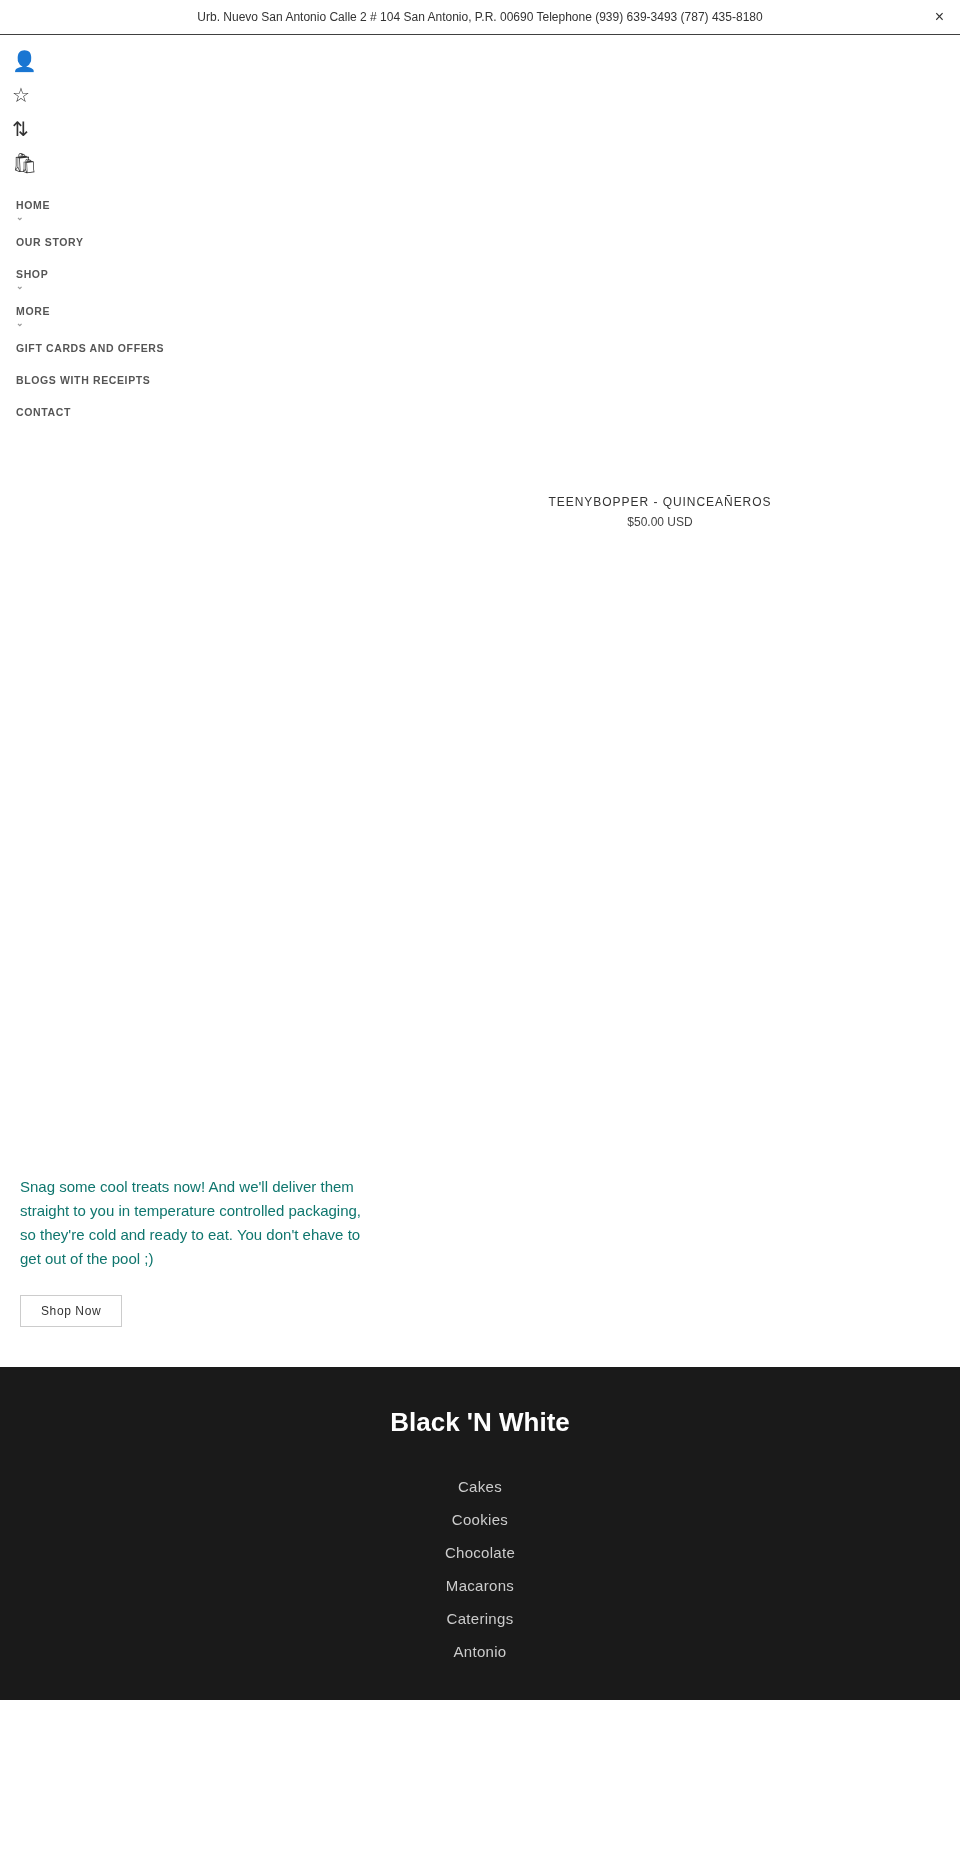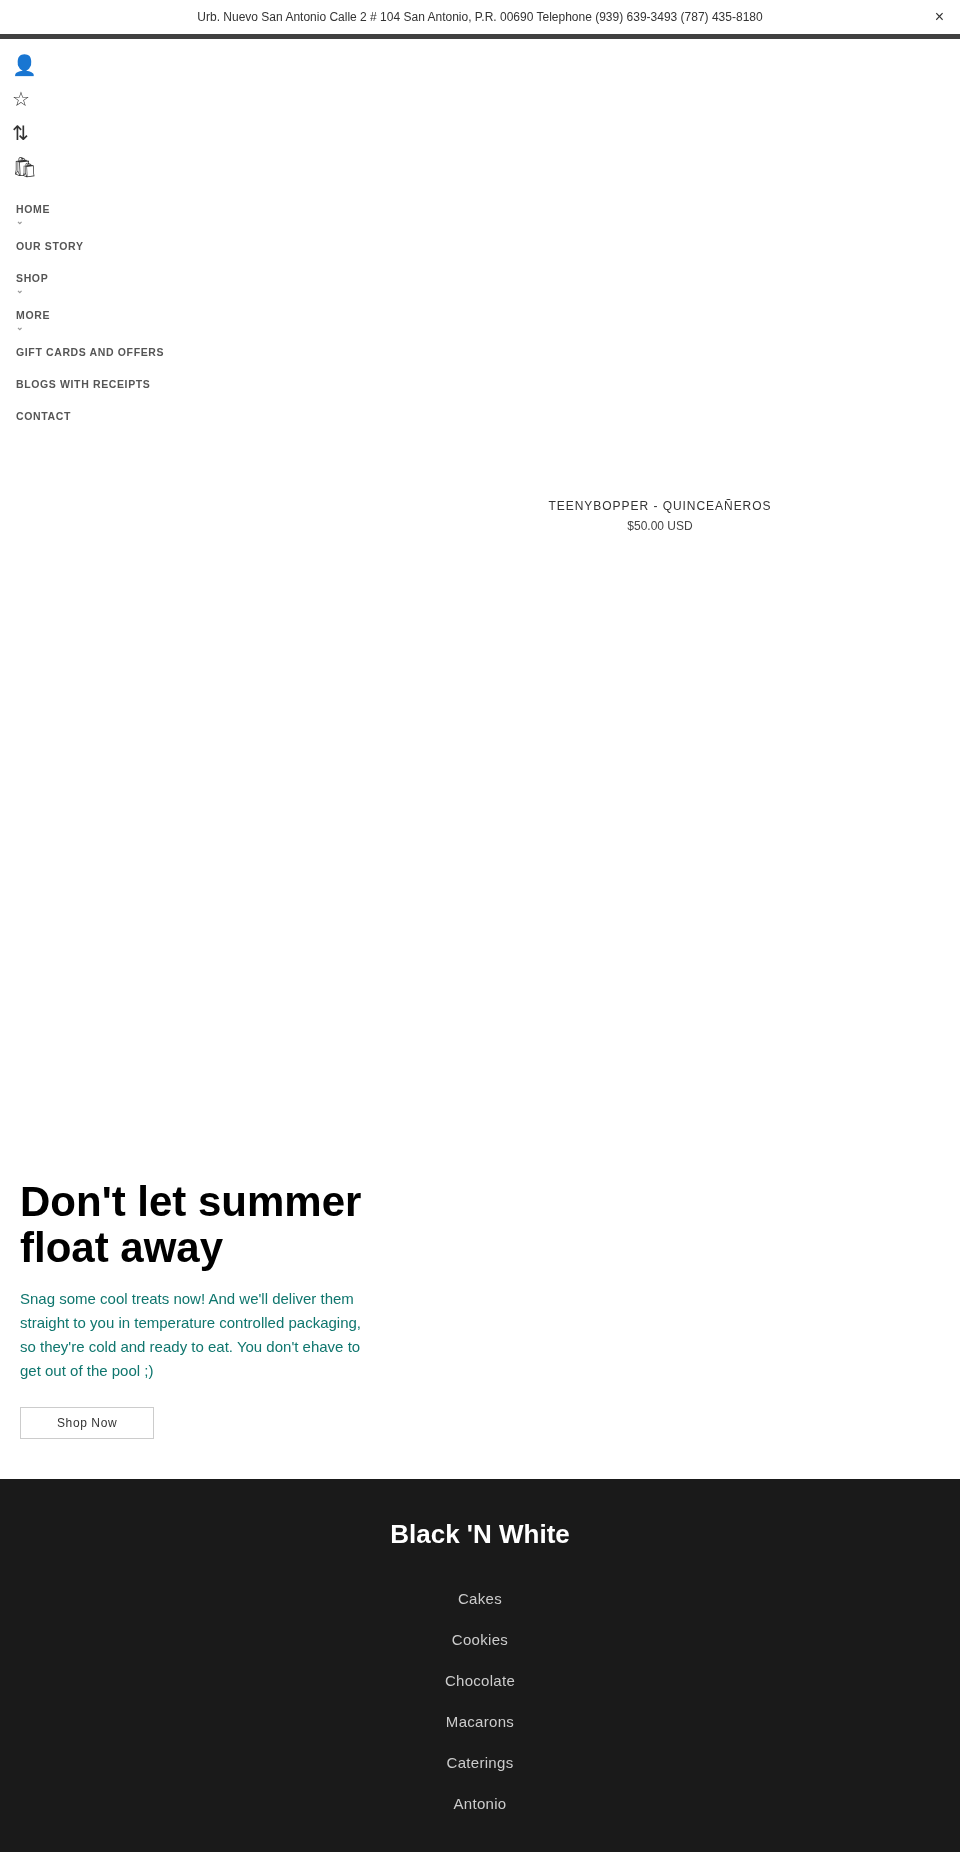--- a/index.html
+++ b/index.html
@@ -1,21 +1,21 @@
 <!DOCTYPE html>
 <html><head>
   <meta charset="utf-8">
   <style>
     * { margin: 0; padding: 0; box-sizing: border-box; }
     body { font-family: Arial, sans-serif; background: #fff; width: 960px; overflow-x: hidden; }
 
     
     .top-banner {
       background: #fff;
-      border-bottom: 5px solid #404040;
+      border-bottom: 1px solid #404040;
       text-align: center;
       padding: 10px 40px;
       font-size: 12px;
       color: #333;
       position: relative;
     }
     .top-banner .close-btn {
       position: absolute;
       right: 16px;
       top: 50%;
@@ -45,21 +45,21 @@
       color: #0f766e;
       line-height: 1.6;
       margin-bottom: 24px;
     }
 
     .shop-now-btn {
       display: inline-block;
       font-size: 12px;
       color: #333;
       border: 1px solid #ccc;
-      padding: 8px 36px;
+      padding: 8px 20px;
       cursor: pointer;
       letter-spacing: 0.05em;
       background: #fff;
       text-decoration: none;
     }
 
     
     .black-section {
       background: #1a1a1a;
       color: #fff;
@@ -71,21 +71,21 @@
     .black-section h2 {
       font-size: 26px;
       font-weight: bold;
       margin-bottom: 40px;
       color: #fff;
     }
 
     .black-section .menu-items {
       display: flex;
       flex-direction: column;
-      gap: 24px;
+      gap: 16px;
       align-items: center;
     }
 
     .black-section .menu-item {
       font-size: 15px;
       color: #ccc;
       cursor: pointer;
       letter-spacing: 0.02em;
     }
 
@@ -227,21 +227,20 @@
     <div class="right-products">
       <div class="prod-row">
         <div class="prod-name">TEENYBOPPER - QUINCEAÑEROS</div>
         <div class="prod-price">$50.00 USD</div>
       </div>
     </div>
 
   </div>
 
   <div class="hero-section">
-    <h1>Don't let summer float away</h1>
     <p>Snag some cool treats now! And we'll deliver them straight to you in temperature controlled packaging, so they're cold and ready to eat. You don't ehave to get out of the pool ;)</p>
     <button class="shop-now-btn">Shop Now</button>
   </div>
 
   <div class="black-section">
     <h2>Black 'N White</h2>
     <div class="menu-items">
       <div class="menu-item">Cakes</div>
       <div class="menu-item">Cookies</div>
       <div class="menu-item">Chocolate</div>

